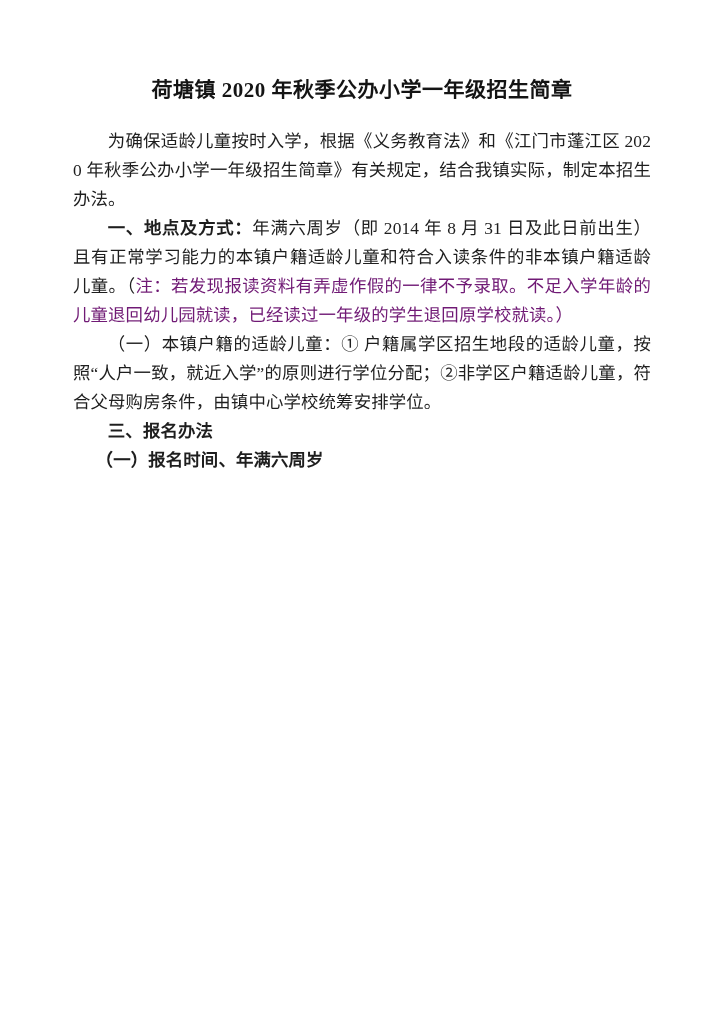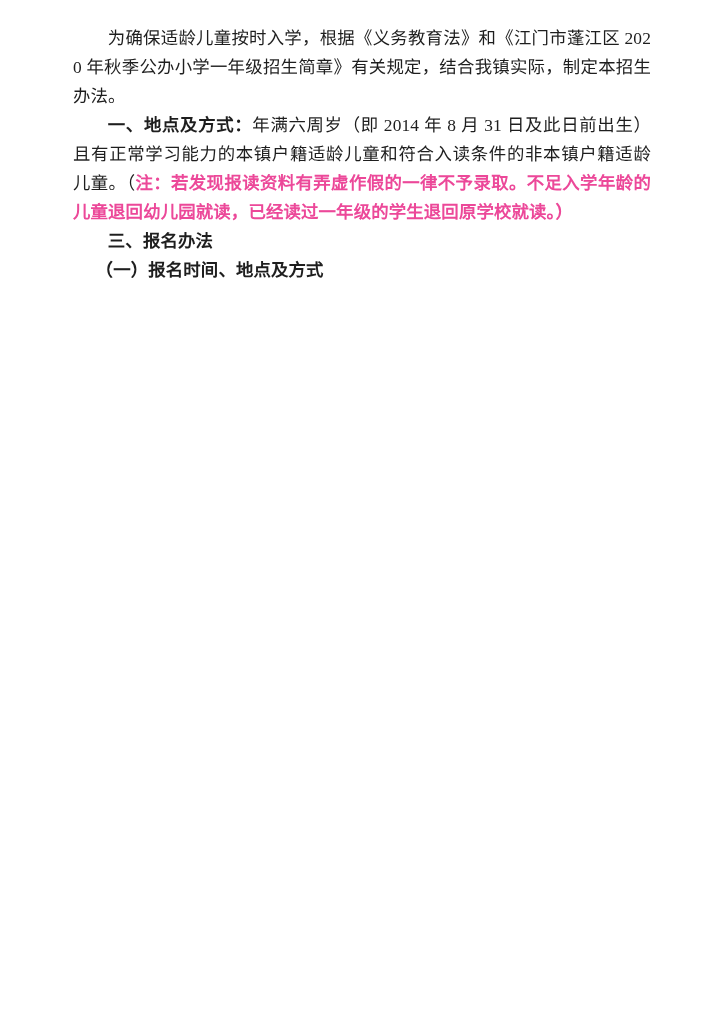--- a/index.html
+++ b/index.html
@@ -60,50 +60,52 @@
   .para.first {
     margin-top: 24px;
   }
 
   
   .para.section {
     font-weight: bold;
   }
 
   .b {
-    font-weight: bold;
-    color: #ec4899;
+    font-weight: normal;
+    color: #701a75;
   }
 
   
   .lead {
     font-weight: bold;
   }
 
   .tail-block .para {
     white-space: nowrap;
   }
 </style>
 </head>
 <body>
 
 <div class="page">
   <div class="content">
 
+    <h1 class="doc-title">荷塘镇 2020 年秋季公办小学一年级招生简章</h1>
 
     <p class="para indent first">为确保适龄儿童按时入学，根据《义务教育法》和《江门市蓬江区 2020 年秋季公办小学一年级招生简章》有关规定，结合我镇实际，制定本招生办法。</p>
 
     <p class="para indent">
       <span class="lead">一、地点及方式：</span><span>年满六周岁（即 2014 年 8 月 31 日及此日前出生）且有正常学习能力的本镇户籍适龄儿童和符合入读条件的非本镇户籍适龄儿童。（</span><span class="b">注：若发现报读资料有弄虚作假的一律不予录取。不足入学年龄的儿童退回幼儿园就读，已经读过一年级的学生退回原学校就读。）</span>
     </p>
 
 
+    <p class="para indent">（一）本镇户籍的适龄儿童：① 户籍属学区招生地段的适龄儿童，按照“人户一致，就近入学”的原则进行学位分配；②非学区户籍适龄儿童，符合父母购房条件，由镇中心学校统筹安排学位。</p>
 
 
 
     <div class="tail-block">
       <p class="para indent section">三、报名办法</p>
 
-      <p class="para section" style="text-indent:1.3em;">（一）报名时间、地点及方式</p>
+      <p class="para section" style="text-indent:1.3em;">（一）报名时间、年满六周岁</p>
     </div>
 
   </div>
 </div>
 
 </body></html>

